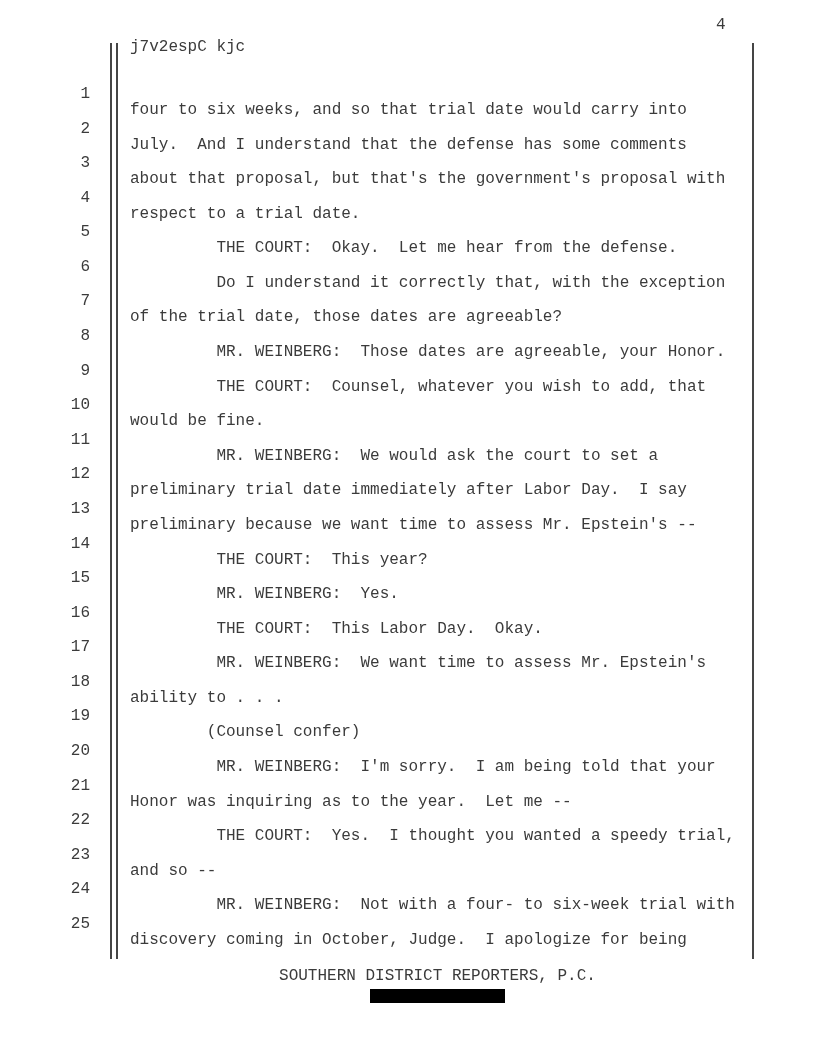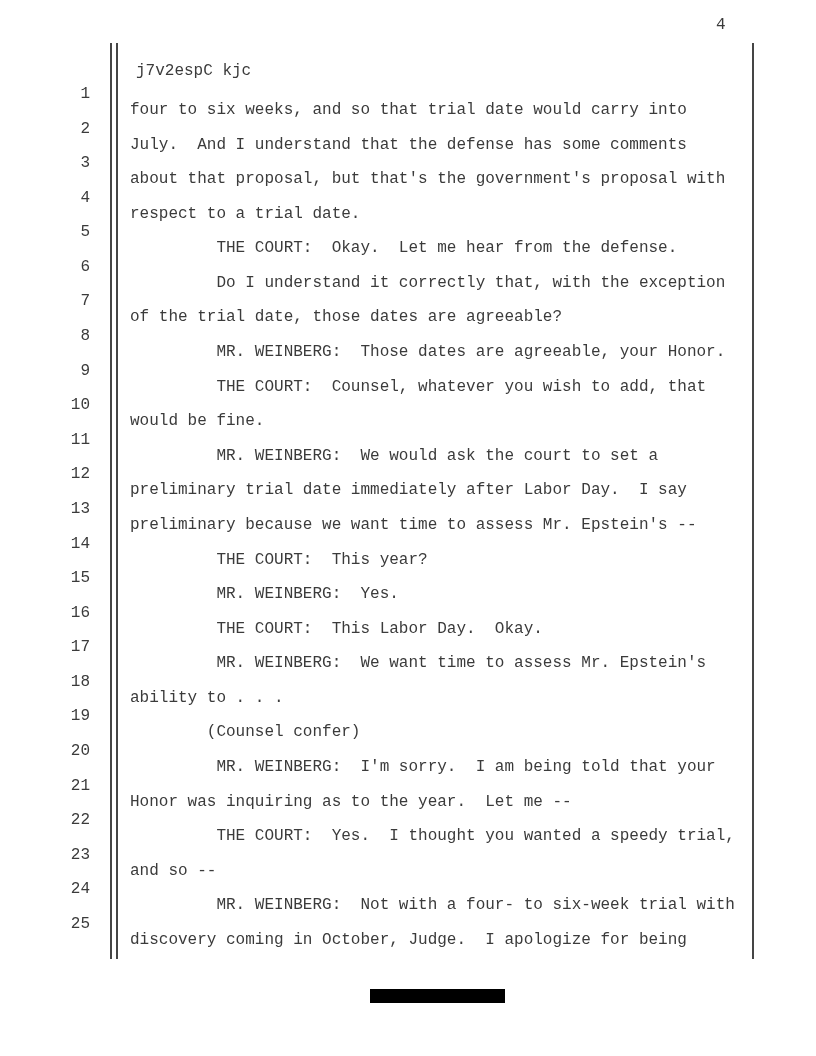--- a/index.html
+++ b/index.html
@@ -19,24 +19,23 @@
     overflow: hidden;
   }
   .page-number {
     position: absolute;
     left: 716px;
     top: 16px;
     white-space: pre;
   }
   .header-id {
     position: absolute;
-    left: 136px;
+    left: 130px;
     top: 38px;
     white-space: pre;
-    margin-top: 24px;
   }
   .vrule {
     position: absolute;
     top: 43px;
     height: 916px;
     width: 2px;
     background: #454545;
   }
   .vrule-left-outer { left: 110px; }
   .vrule-left-inner { left: 116px; }
@@ -87,16 +86,17 @@
   <div class="header-id">j7v2espC kjc</div>
 
   <div class="vrule vrule-left-outer"></div>
   <div class="vrule vrule-left-inner"></div>
   <div class="vrule vrule-right"></div>
 
   <div class="line-number-col"><div class="tl-num">1</div><div class="tl-num">2</div><div class="tl-num">3</div><div class="tl-num">4</div><div class="tl-num">5</div><div class="tl-num">6</div><div class="tl-num">7</div><div class="tl-num">8</div><div class="tl-num">9</div><div class="tl-num">10</div><div class="tl-num">11</div><div class="tl-num">12</div><div class="tl-num">13</div><div class="tl-num">14</div><div class="tl-num">15</div><div class="tl-num">16</div><div class="tl-num">17</div><div class="tl-num">18</div><div class="tl-num">19</div><div class="tl-num">20</div><div class="tl-num">21</div><div class="tl-num">22</div><div class="tl-num">23</div><div class="tl-num">24</div><div class="tl-num">25</div></div>
 
   <div class="line-text-col"><div class="tl-text">four to six weeks, and so that trial date would carry into</div><div class="tl-text">July.  And I understand that the defense has some comments</div><div class="tl-text">about that proposal, but that's the government's proposal with</div><div class="tl-text">respect to a trial date.</div><div class="tl-text">         THE COURT:  Okay.  Let me hear from the defense.</div><div class="tl-text">         Do I understand it correctly that, with the exception</div><div class="tl-text">of the trial date, those dates are agreeable?</div><div class="tl-text">         MR. WEINBERG:  Those dates are agreeable, your Honor.</div><div class="tl-text">         THE COURT:  Counsel, whatever you wish to add, that</div><div class="tl-text">would be fine.</div><div class="tl-text">         MR. WEINBERG:  We would ask the court to set a</div><div class="tl-text">preliminary trial date immediately after Labor Day.  I say</div><div class="tl-text">preliminary because we want time to assess Mr. Epstein's --</div><div class="tl-text">         THE COURT:  This year?</div><div class="tl-text">         MR. WEINBERG:  Yes.</div><div class="tl-text">         THE COURT:  This Labor Day.  Okay.</div><div class="tl-text">         MR. WEINBERG:  We want time to assess Mr. Epstein's</div><div class="tl-text">ability to . . .</div><div class="tl-text">        (Counsel confer)</div><div class="tl-text">         MR. WEINBERG:  I'm sorry.  I am being told that your</div><div class="tl-text">Honor was inquiring as to the year.  Let me --</div><div class="tl-text">         THE COURT:  Yes.  I thought you wanted a speedy trial,</div><div class="tl-text">and so --</div><div class="tl-text">         MR. WEINBERG:  Not with a four- to six-week trial with</div><div class="tl-text">discovery coming in October, Judge.  I apologize for being</div></div>
 
+  <div class="footer">SOUTHERN DISTRICT REPORTERS, P.C.</div>
 
   <div class="redaction-bar"></div>
 
 </div>
 
 </body></html>

